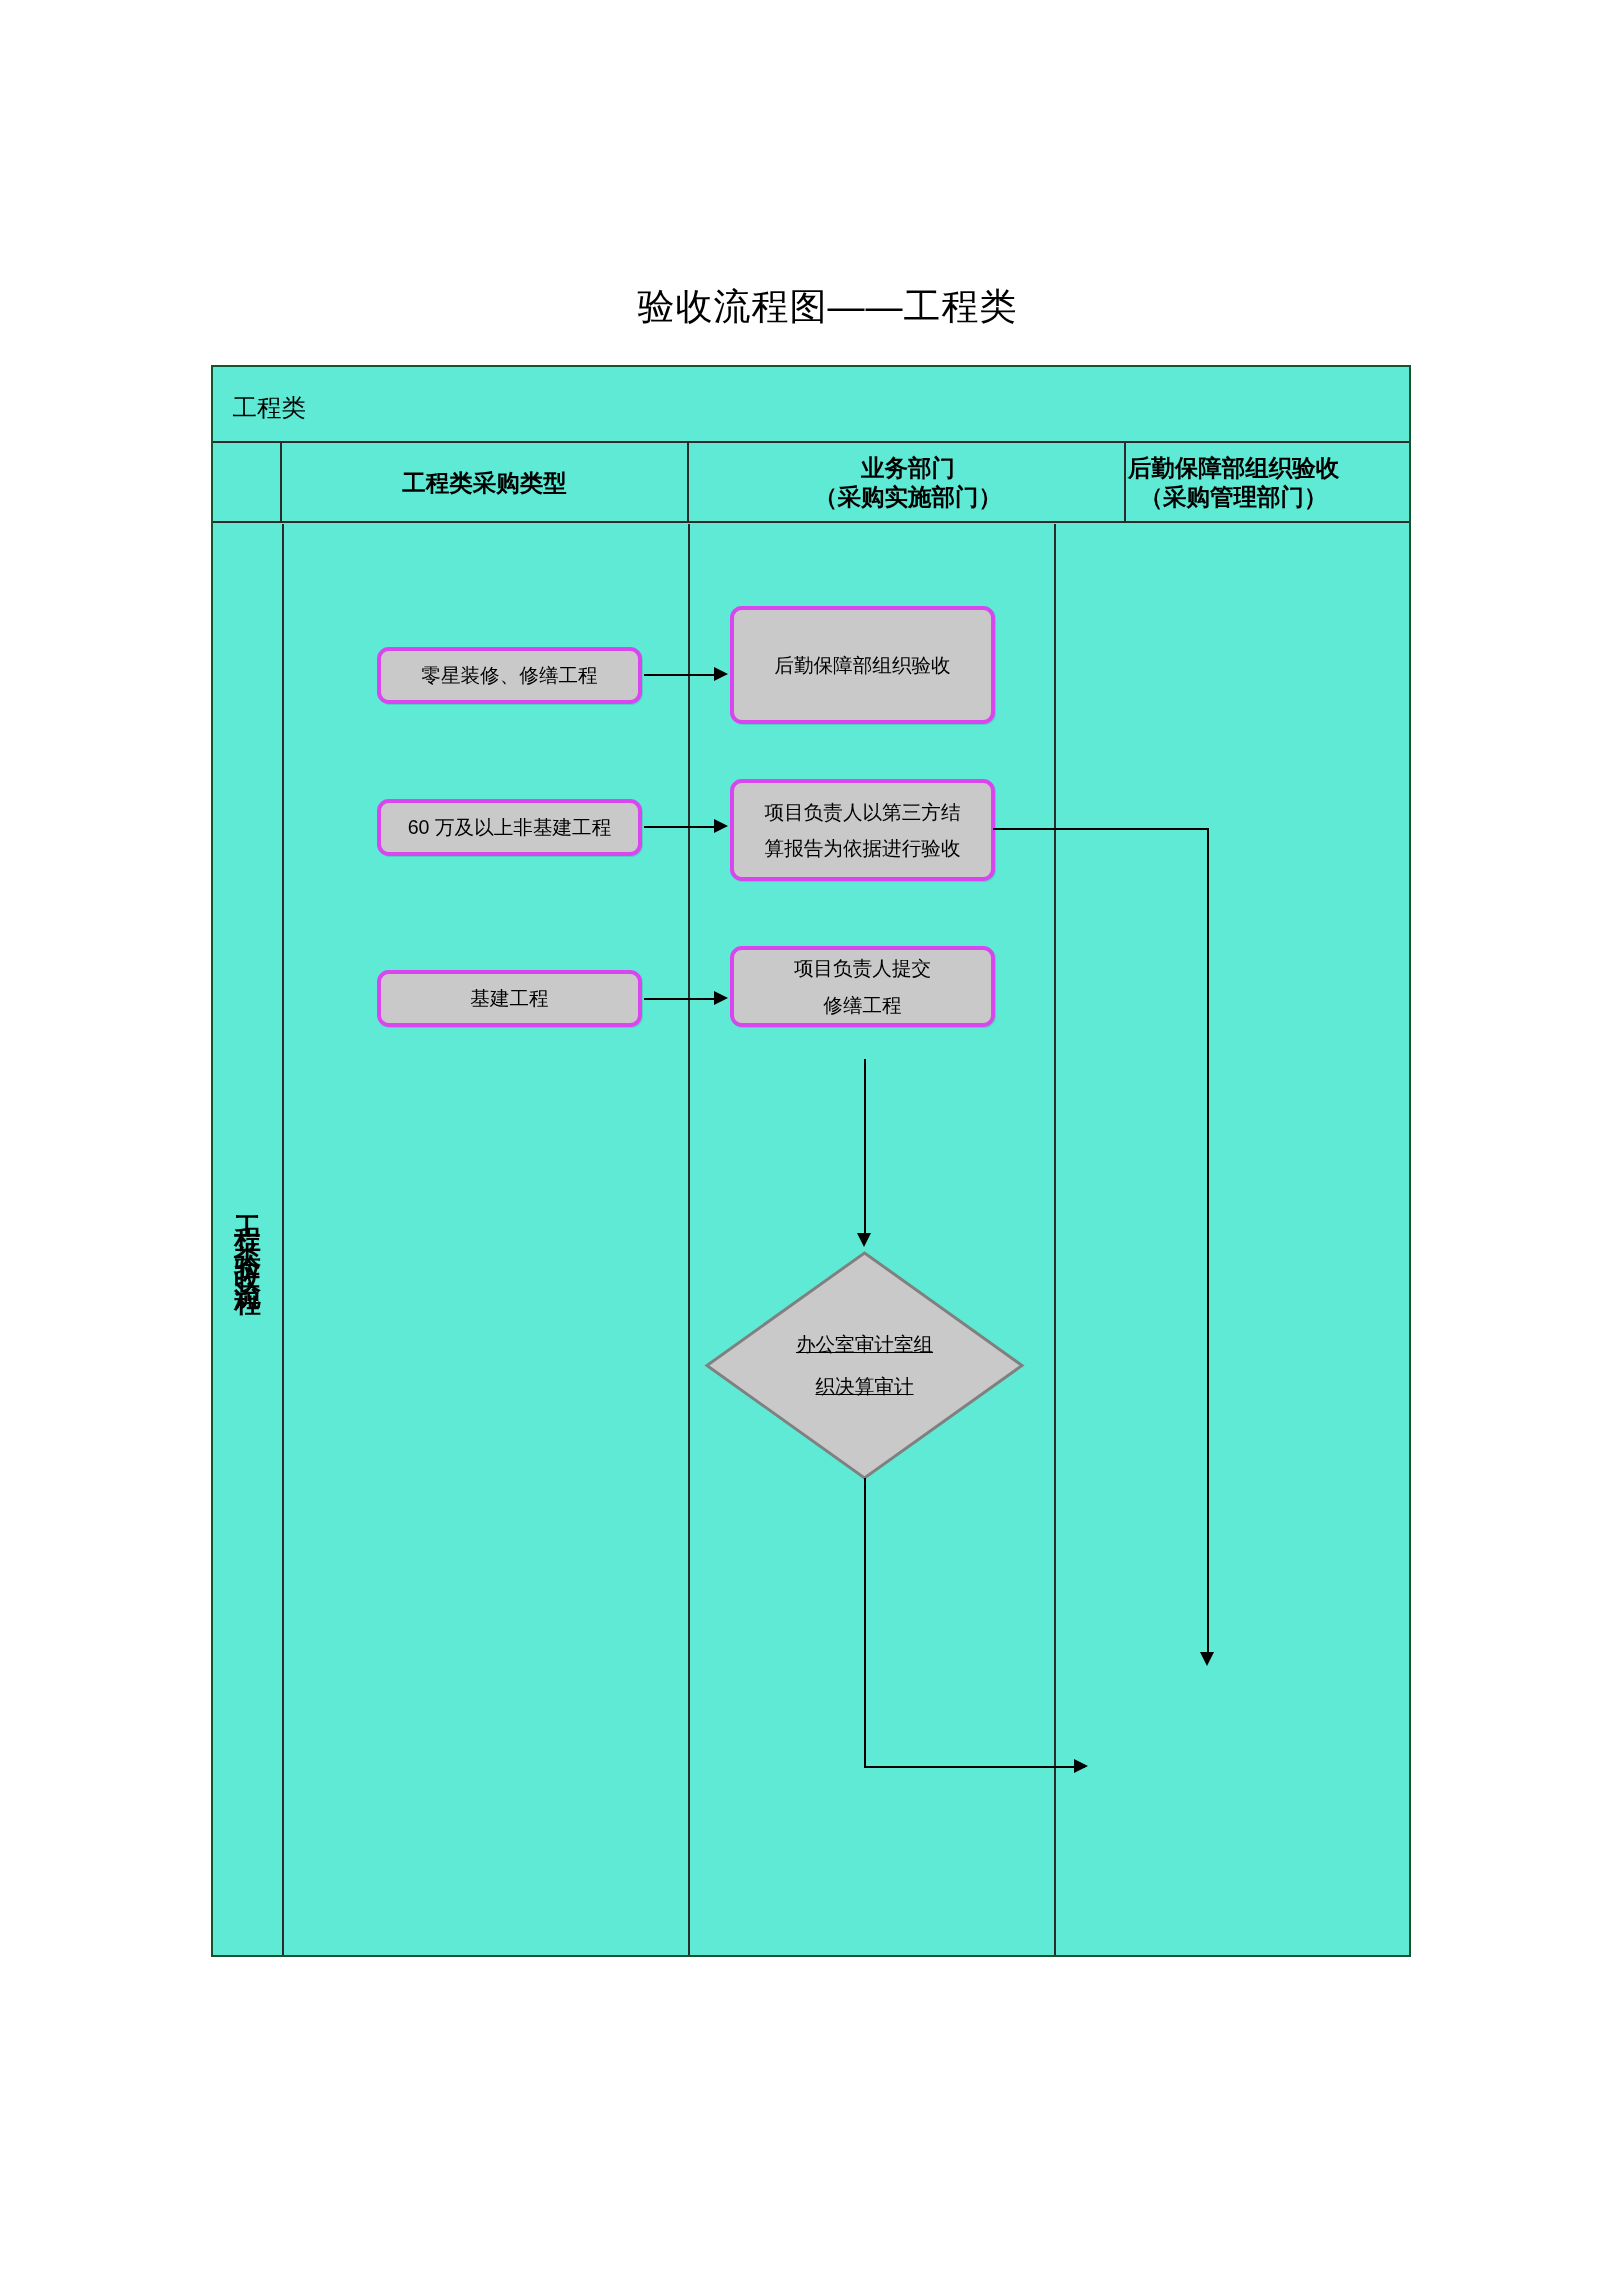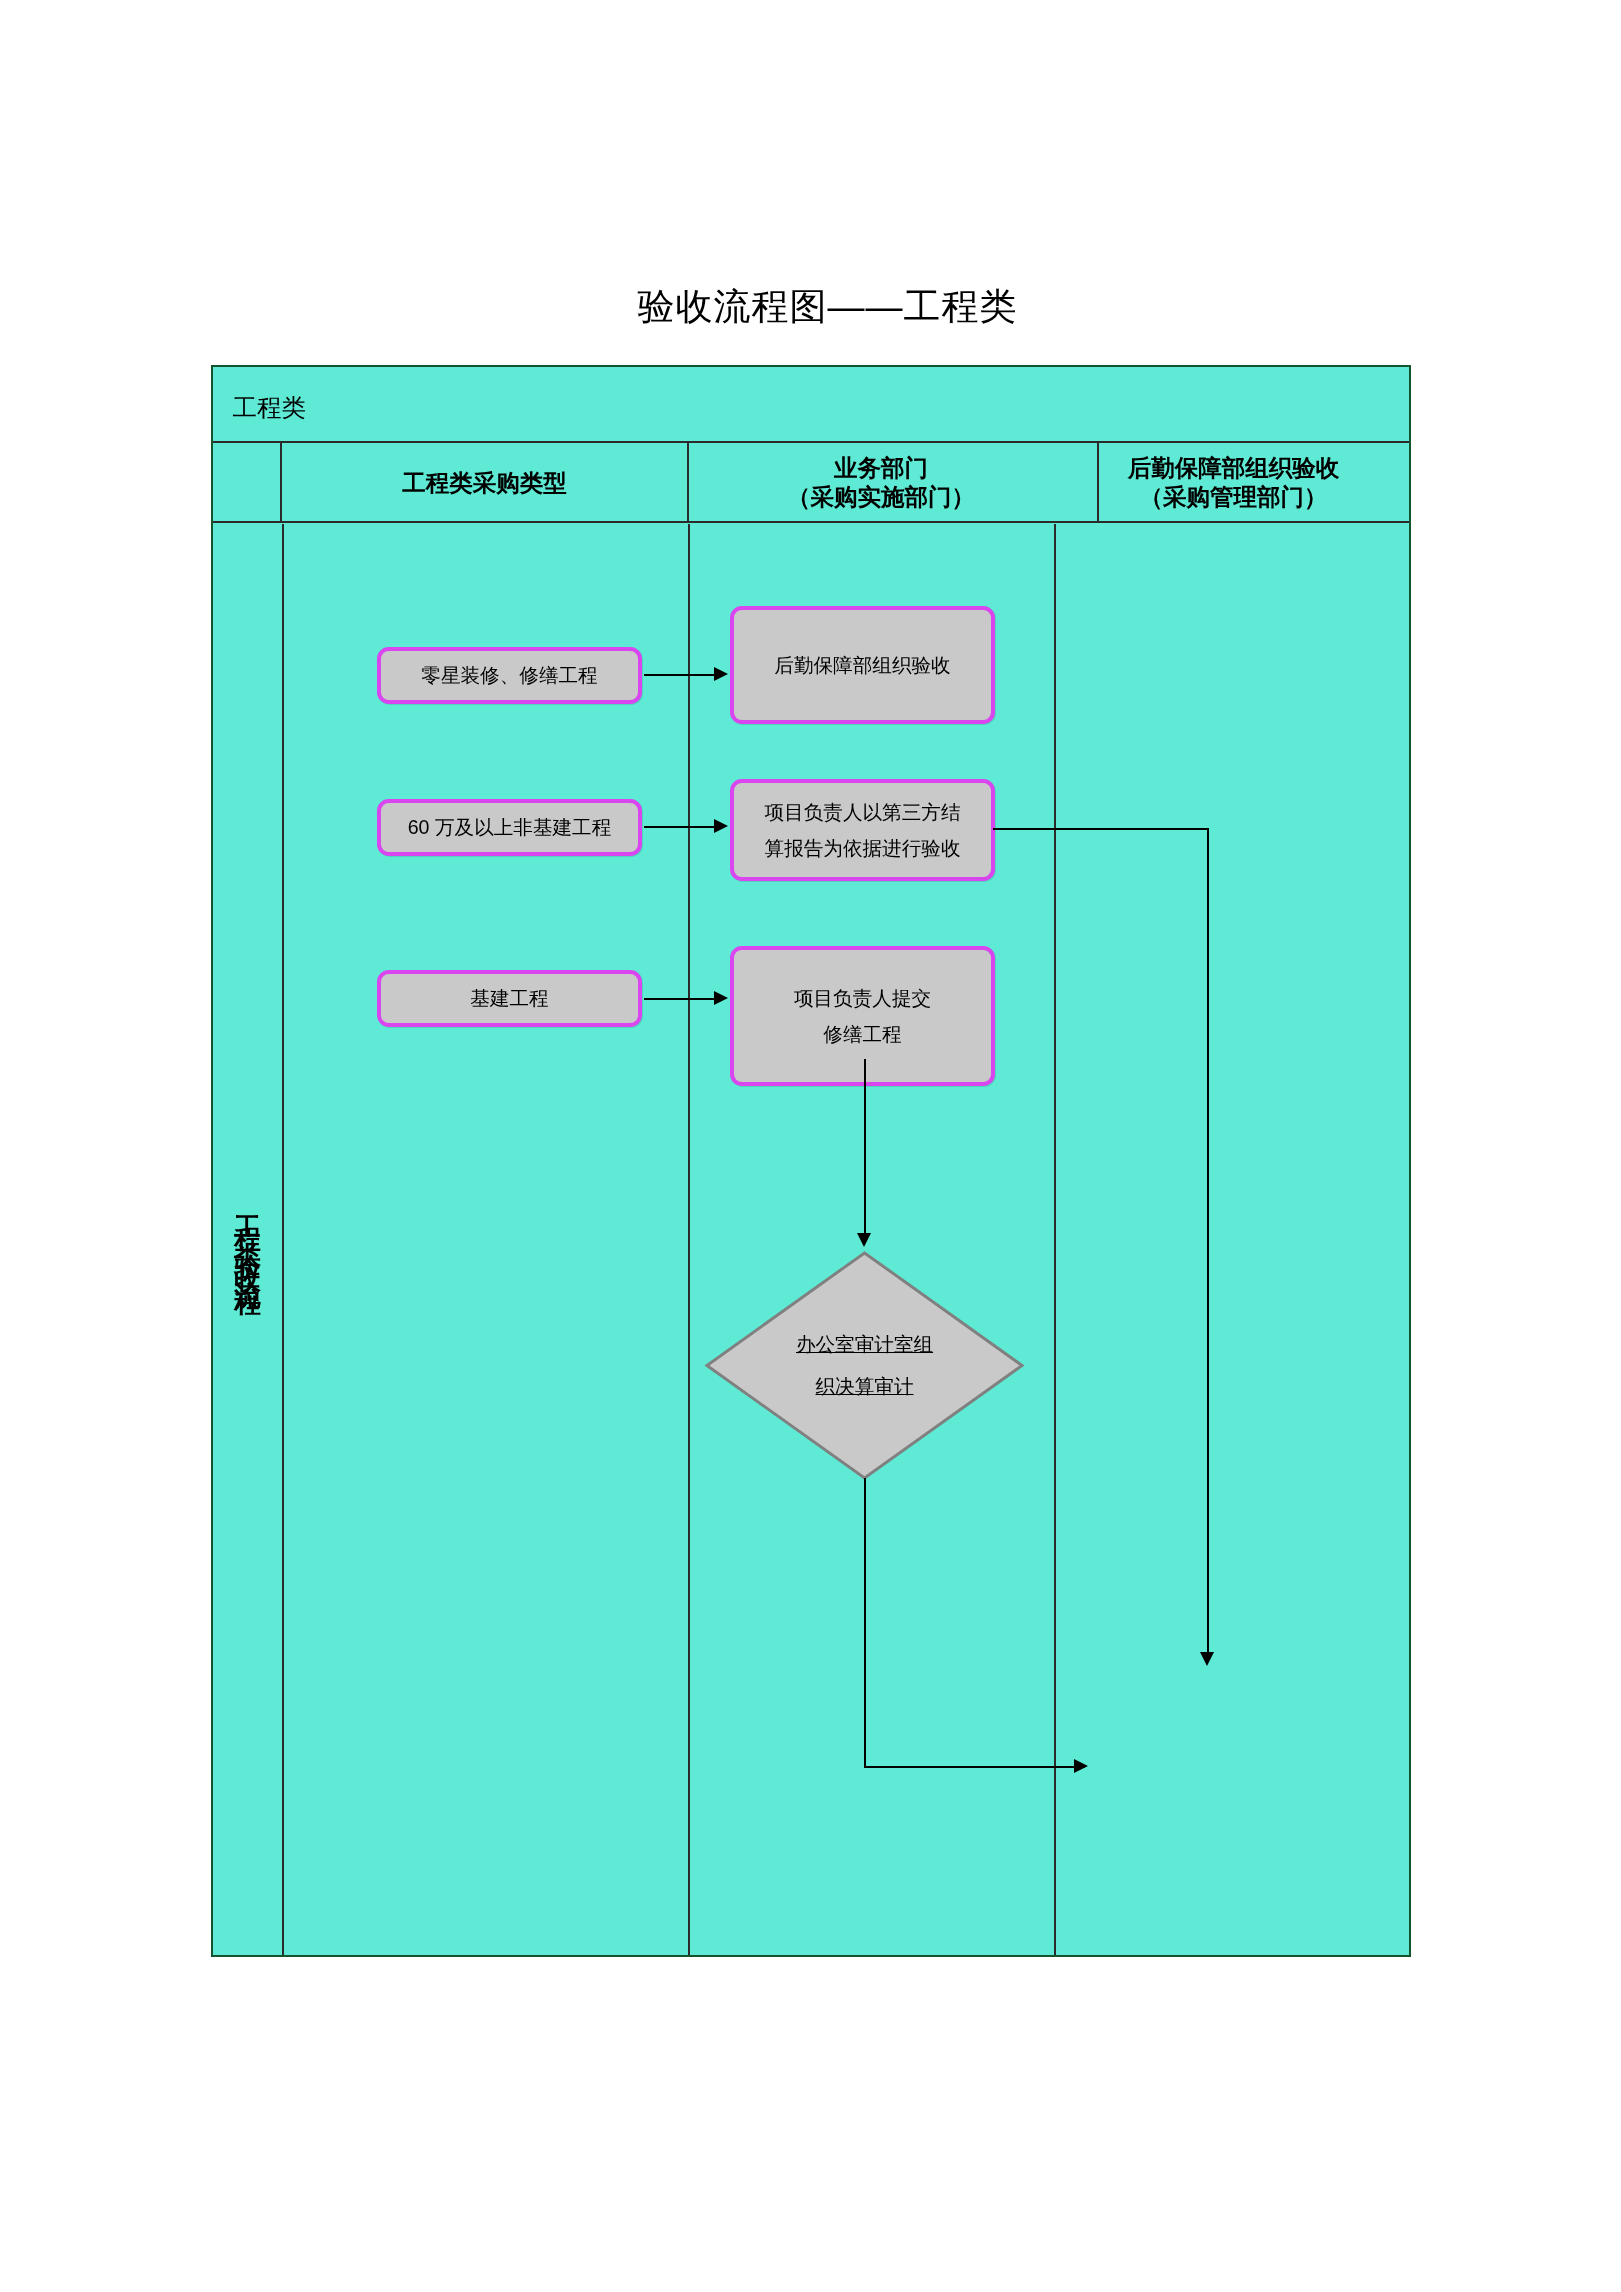--- a/index.html
+++ b/index.html
@@ -82,21 +82,21 @@
     align-items: center;
     justify-content: center;
     font-size: 23.5px;
     font-weight: 700;
     color: #000;
     line-height: 1.22;
     text-align: center;
   }
   #hdr-spacer  { left: 0px;   width: 69px;  border-right: 2px solid #2b2b2b; }
   #hdr-col-1   { left: 69px;  width: 407px; border-right: 2px solid #2b2b2b; }
-  #hdr-col-2   { left: 452px; width: 434px; border-right: 2px solid #2b2b2b; }
+  #hdr-col-2   { left: 479px; width: 434px; border-right: 2px solid #2b2b2b; }
   #hdr-col-3   { left: 841px; width: 359px; }
 
   
   #body-row {
     position: absolute;
     left: 0;
     top: 157px;
     width: 100%;
     height: 1431px;
   }
@@ -165,21 +165,21 @@
   }
 
   
   #node-type-1 { left: 377px; top: 647px;  width: 265px; height: 57px; }
   #node-type-2 { left: 377px; top: 799px;  width: 265px; height: 57px; }
   #node-type-3 { left: 377px; top: 970px;  width: 265px; height: 57px; }
 
   
   #node-biz-1  { left: 730px; top: 606px;  width: 265px; height: 118px; text-align: right; }
   #node-biz-2  { left: 730px; top: 779px;  width: 265px; height: 102px; }
-  #node-biz-3  { left: 730px; top: 946px;  width: 265px; height: 140px; }
+  #node-biz-3  { left: 730px; top: 946px;  width: 265px; height: 81px; }
 
   
   #node-decision {
     position: absolute;
     left: 704px;
     top: 1250px;
     width: 321px;
     height: 231px;
   }
   #node-decision .diamond-shape {

